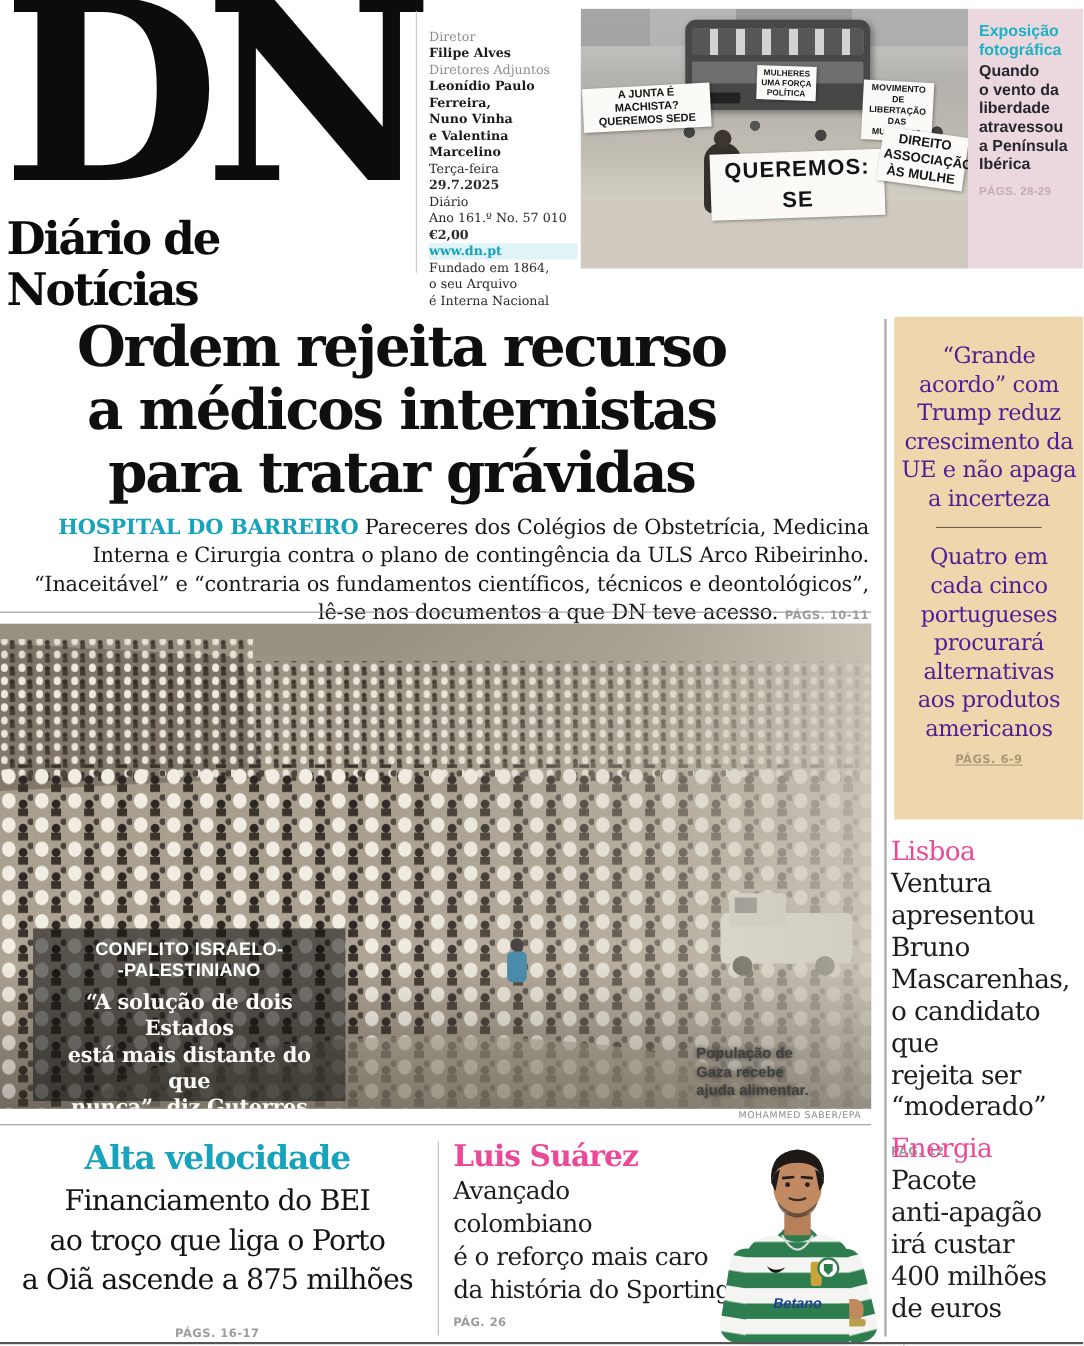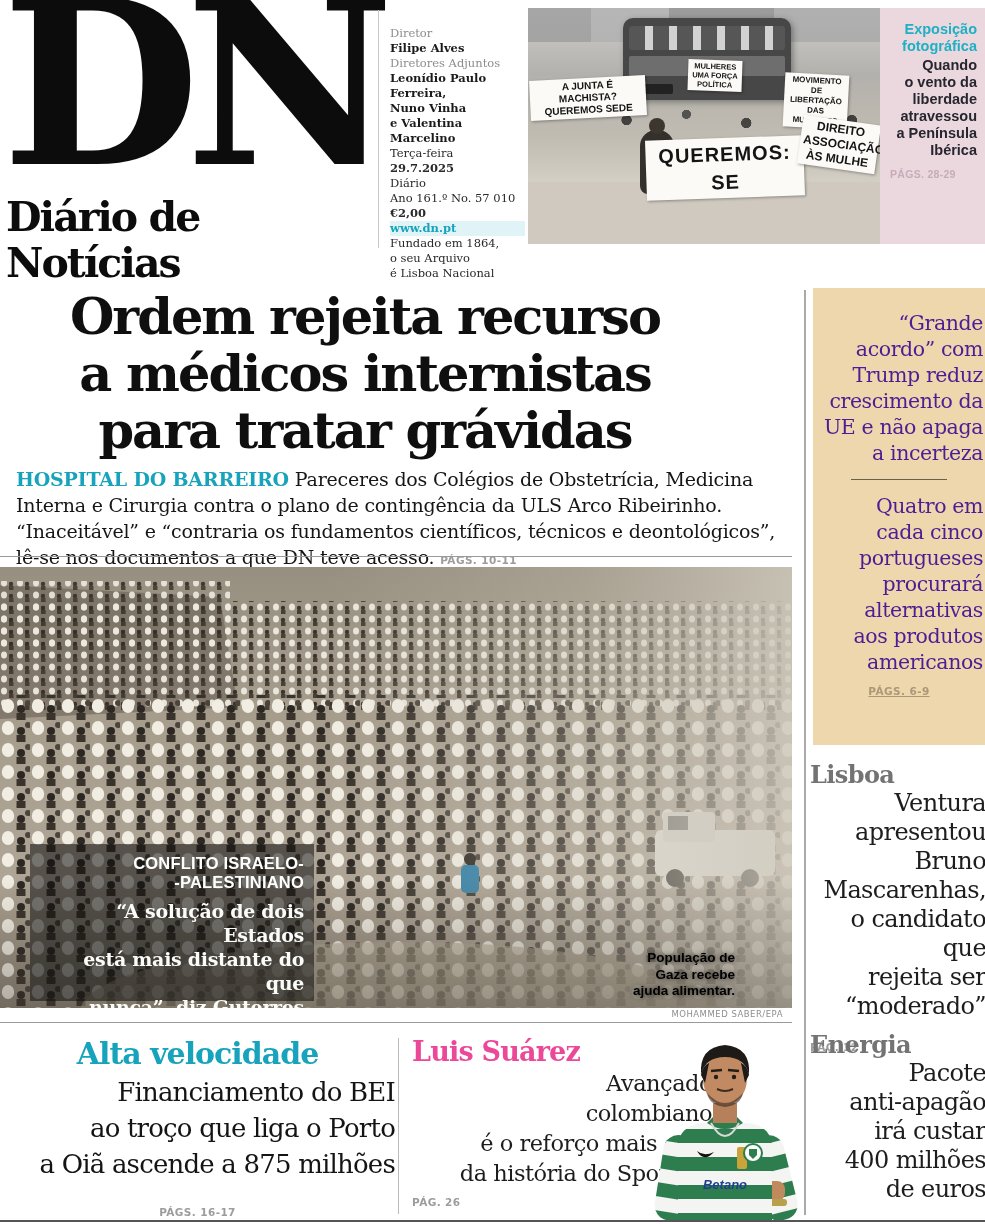--- a/index.html
+++ b/index.html
@@ -2,21 +2,21 @@
 <html lang="pt"><head>
 <meta charset="utf-8">
 <style>
   * { margin:0; padding:0; box-sizing:border-box; }
   html,body { background:#ffffff; }
   .page {
     position:relative; width:985px; height:1224px; margin:0 auto;
     background:#ffffff; overflow:hidden;
     font-family:"DejaVu Serif", serif; color:#141414;
   }
-  .prewrap { white-space:pre-line;text-align:right; }
+  .prewrap { white-space:pre-line; }
 
   
   .logo {
     position:absolute; left:2px; top:-32px; width:372px; height:232px;
     font:900 228px/232px "DejaVu Serif", serif; letter-spacing:-14px;
     color:#0c0c0c; text-align:center;
   }
   .paper-name {
     position:absolute; left:6px; top:194px; width:360px;
     font:900 41px/46px "DejaVu Serif", serif; letter-spacing:-2px; color:#0c0c0c;
@@ -66,52 +66,52 @@
   .expo .k { font:800 14.5px/17px "Liberation Sans","DejaVu Sans",sans-serif; color:#1fb0c4; }
   .expo .t { font:800 14.5px/17px "Liberation Sans","DejaVu Sans",sans-serif; color:#27262e; margin-top:2px; }
   .expo .p { font:700 10.5px/12px "Liberation Sans","DejaVu Sans",sans-serif; color:#c7abb8; margin-top:9px; letter-spacing:.3px; }
 
   
   .lead-headline {
     position:absolute; left:0; top:288px; width:730px; text-align:center;
     font:700 51px/57px "DejaVu Serif", serif; letter-spacing:-2px; color:#0f0f0f;
   }
   .lead-standfirst {
-    position:absolute; left:16px; top:466px; width:774px; text-align:left;
+    position:absolute; left:16px; top:466px; width:774px; text-align:right;
     font:400 19px/26px "DejaVu Serif", serif; color:#161616; letter-spacing:-0.2px;
   }
   .lead-standfirst .kick { font-weight:700; color:#17a3bb; }
   .pages-ref { font:700 10.5px "DejaVu Sans","Liberation Sans",sans-serif; color:#9c9c9c; letter-spacing:.4px; }
   .rule-h { position:absolute; height:1px; background:#9a9a9a; }
 
   
   .gaza { position:absolute; left:0; top:567px; width:792px; height:441px; overflow:hidden; background:#a39a8b; }
   .gaza-overlay {
     position:absolute; left:30px; top:277px; width:284px; height:157px;
     background:rgba(14,14,14,.55); text-align:center; padding:10px 10px 0 10px;
   }
   .gaza-overlay .k { font:800 16.5px/19px "Liberation Sans","DejaVu Sans",sans-serif; color:#ffffff; letter-spacing:.2px; }
   .gaza-overlay .q { font:700 19px/24px "DejaVu Serif", serif; color:#fbfbf9; margin-top:7px; letter-spacing:-0.3px; }
   .gaza-caption { position:absolute; left:633px; top:383px; font:800 13.5px/16.5px "Liberation Sans","DejaVu Sans",sans-serif;
-    color:#000000; text-shadow:0 0 5px rgba(40,38,34,.9); }
+    color:#404040; text-shadow:0 0 5px rgba(40,38,34,.9); }
   .gaza-credit { position:absolute; left:490px; top:1009px; width:293px; text-align:right;
     font:400 8.5px "DejaVu Sans","Liberation Sans",sans-serif; color:#8e8e8e; letter-spacing:.5px; }
 
   
   .vrule { position:absolute; background:#a9a9a9; }
   .tariffs { position:absolute; left:813px; top:288px; width:172px; height:457px; background:#eed7ac;
     text-align:center; padding:10px 2px 0 2px; overflow:hidden; }
   .tariffs .sec { font:900 33px/36px "DejaVu Serif", serif; color:#17a3bb; letter-spacing:-1px; }
   .tariffs .s1, .tariffs .s2 { font:400 20.5px/26px "DejaVu Serif", serif; color:#4c1d95; letter-spacing:-0.4px; }
   .tariffs .s1 { margin-top:12px; }
   .tariffs .div { width:96px; height:1px; background:#6b6149; margin:13px auto; }
   .tariffs .p { font:700 10.5px "DejaVu Sans","Liberation Sans",sans-serif; color:#ab9878; margin-top:10px; letter-spacing:.4px;text-decoration:underline; }
 
   .side-story { position:absolute; left:810px; width:176px; font:400 24px/29px "DejaVu Serif", serif; color:#1d1d1d; letter-spacing:-0.6px; }
-  .side-story .sec { font-weight:700; color:#737373; }
+  .side-story .sec { font-weight:400; color:#ec4899; }
   .side-story .p { margin-top:20px; }
 
   
   .hs { position:absolute; left:0; top:1037px; width:395px; text-align:center; }
   .hs .k { font:700 30px/34px "DejaVu Serif", serif; color:#17a3bb; letter-spacing:-1px; }
   .hs .h { font:400 26px/36px "DejaVu Serif", serif; color:#141414; letter-spacing:-0.8px; margin-top:3px; }
   .hs .p { margin-top:24px; }
 
   .suarez { position:absolute; left:412px; top:1036px; width:300px; }
   .suarez .t { font:700 27px/32px "DejaVu Serif", serif; color:#ec4899; letter-spacing:-0.8px; }
@@ -143,21 +143,21 @@
 
     <div class="issue">
       <div>Terça-feira</div>
       <div class="b">29.7.2025</div>
       <div>Diário</div>
       <div>Ano 161.º No. 57 010</div>
       <div class="b">€2,00</div>
       <div class="site">www.dn.pt</div>
       <div>Fundado em 1864,</div>
       <div>o seu Arquivo</div>
-      <div>é Lisboa Nacional</div>
+      <div>é Interna Nacional</div>
     </div>
 
     <figure class="protest">
       <div class="buildings"></div>
       <div class="bus">
         <div class="deck"></div>
         <div class="ad"></div>
         <div class="grille"></div>
       </div>
       <div class="crowdband"></div>

